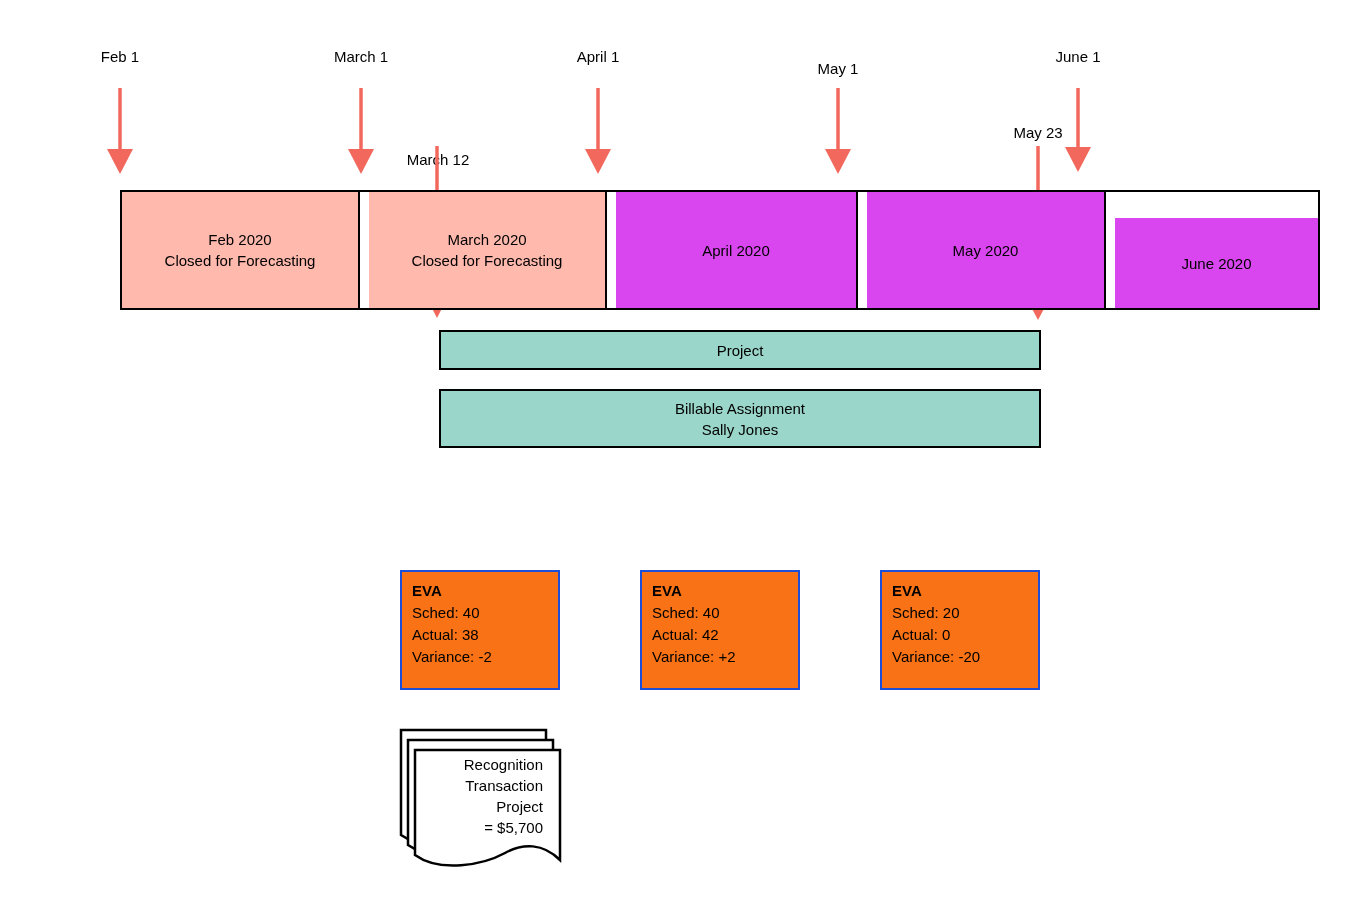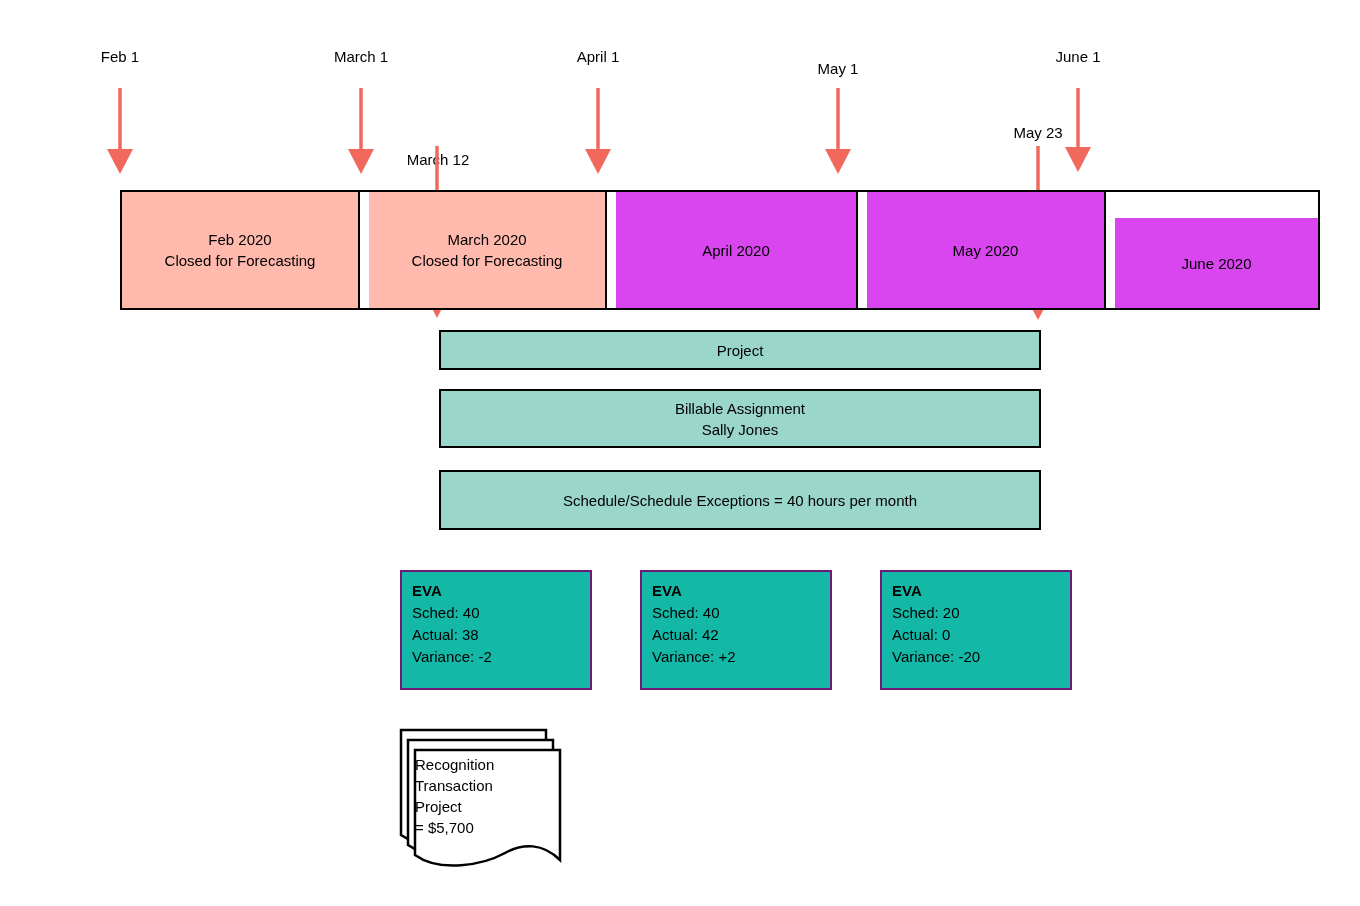--- a/index.html
+++ b/index.html
@@ -55,34 +55,34 @@
     display: flex;
     flex-direction: column;
     align-items: center;
     justify-content: center;
     text-align: center;
     line-height: 21px;
   }
   .eva-box {
     position: absolute;
     top: 570px;
-    width: 192px;
+    width: 160px;
     height: 120px;
-    background: #14b8a6;
-    border: 2px solid #701a75;
+    background: #f97316;
+    border: 2px solid #1d4ed8;
     padding: 8px 10px;
     line-height: 22px;
   }
   .eva-title { font-weight: bold; }
   .doc-svg { position: absolute; left: 395px; top: 725px; }
   .doc-text {
     position: absolute;
     left: 415px; top: 754px;
     width: 128px;
-    text-align: left;
+    text-align: right;
     line-height: 21px;
   }
   .doc-text span { display: block; }
 </style>
 </head>
 <body>
 
 <div class="canvas">
 
   <div class="label" style="left:120px; top:48px;">Feb 1</div>
@@ -147,23 +147,20 @@
     </div>
   </div>
 
   <div class="teal-bar" style="top:330px; height:40px;">
     <span>Project</span>
   </div>
   <div class="teal-bar" style="top:389px; height:59px;">
     <span>Billable Assignment</span>
     <span>Sally Jones</span>
   </div>
-  <div class="teal-bar" style="top:470px; height:60px;">
-    <span>Schedule/Schedule Exceptions = 40 hours per month</span>
-  </div>
 
   <div class="eva-box" style="left:400px;">
     <div class="eva-title">EVA</div>
     <div>Sched: 40</div>
     <div>Actual: 38</div>
     <div>Variance: -2</div>
   </div>
   <div class="eva-box" style="left:640px;">
     <div class="eva-title">EVA</div>
     <div>Sched: 40</div>

